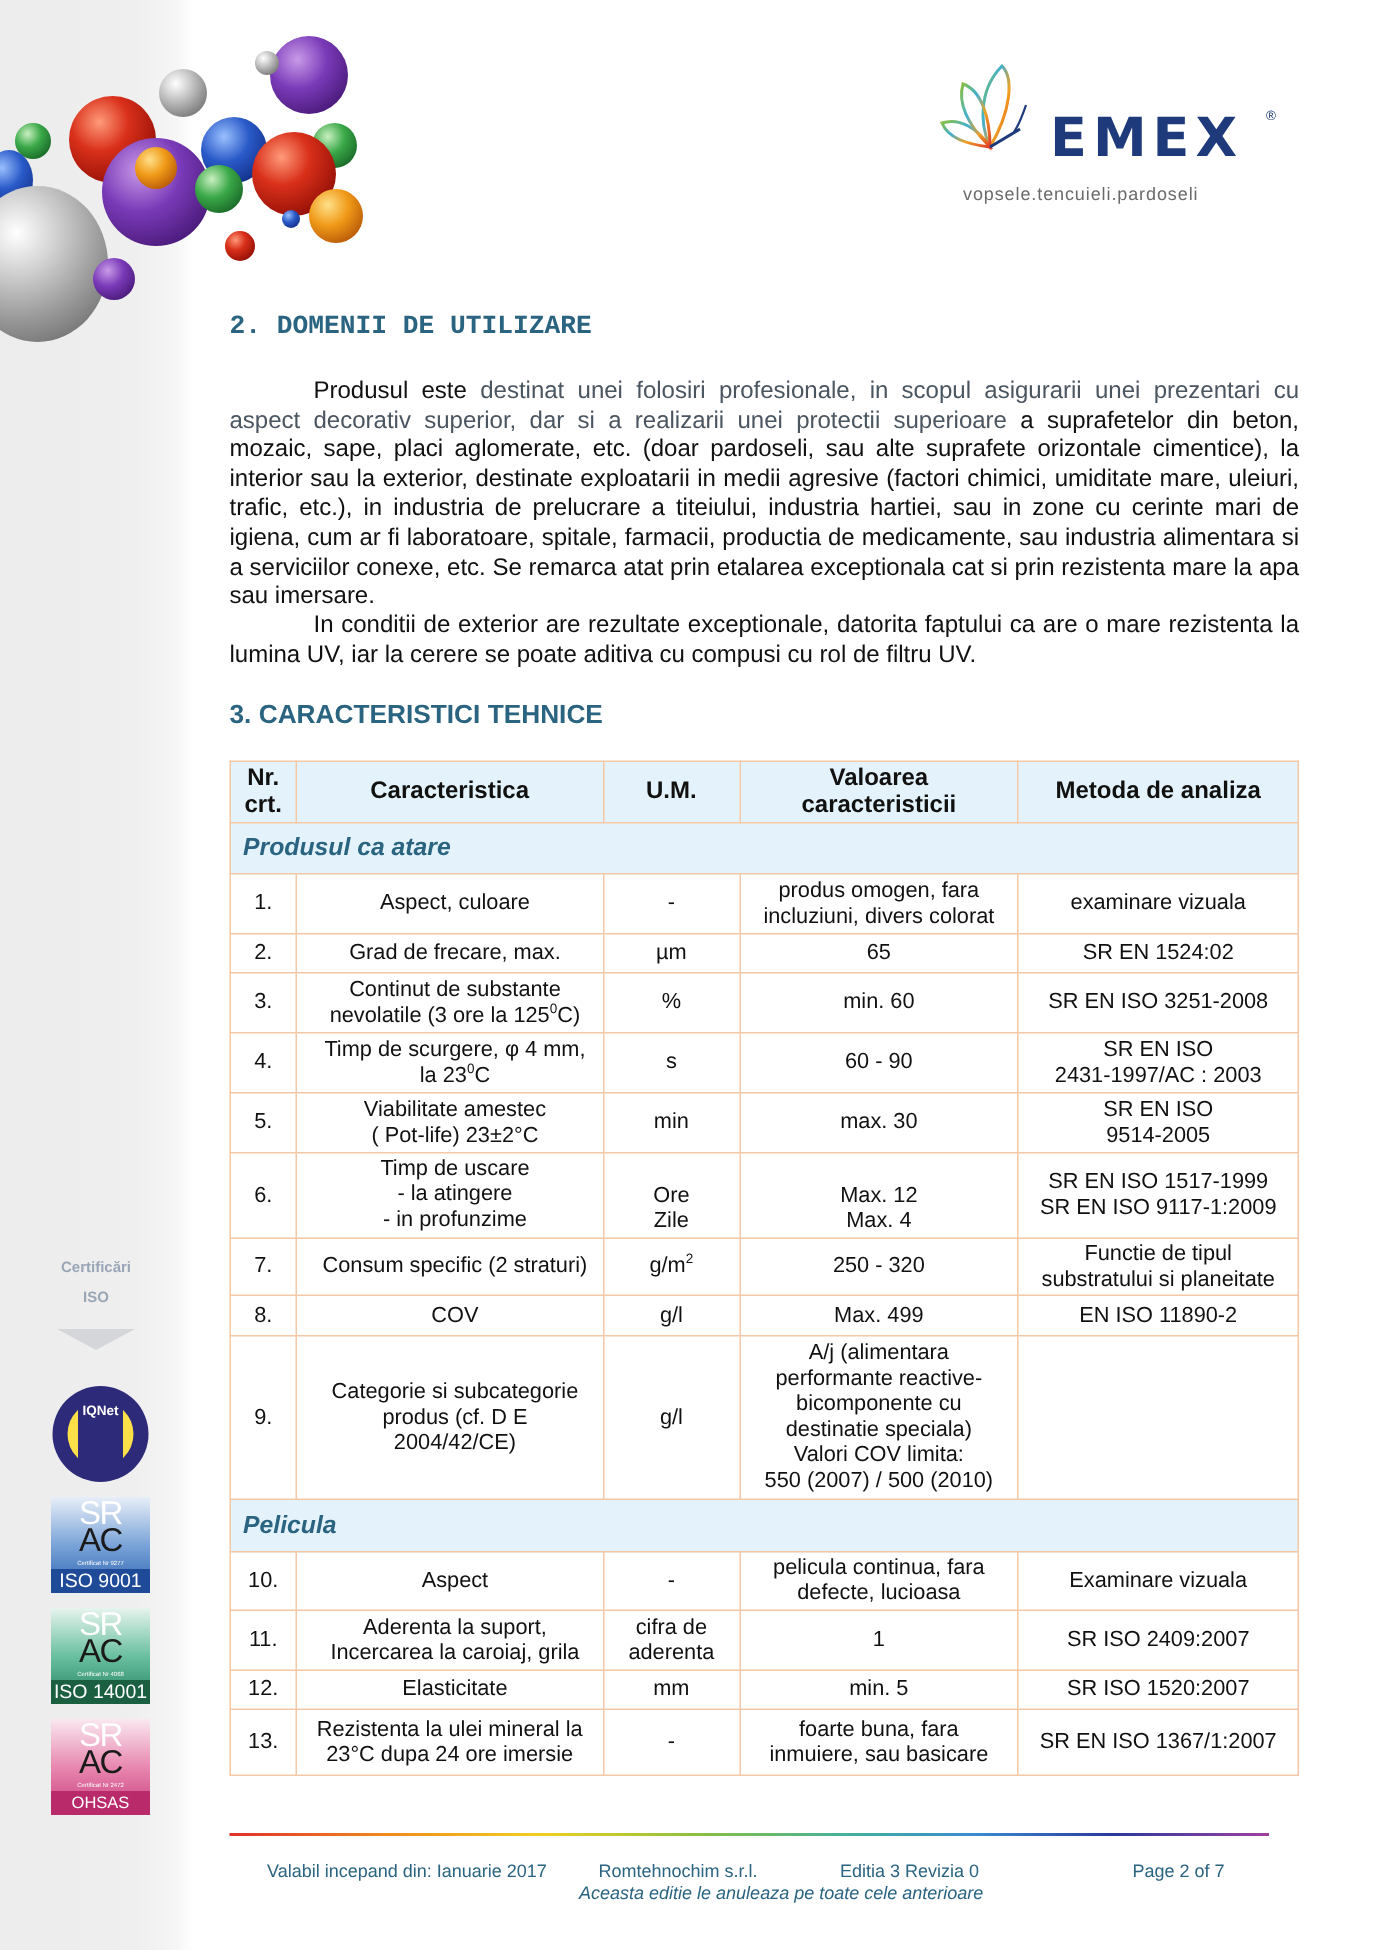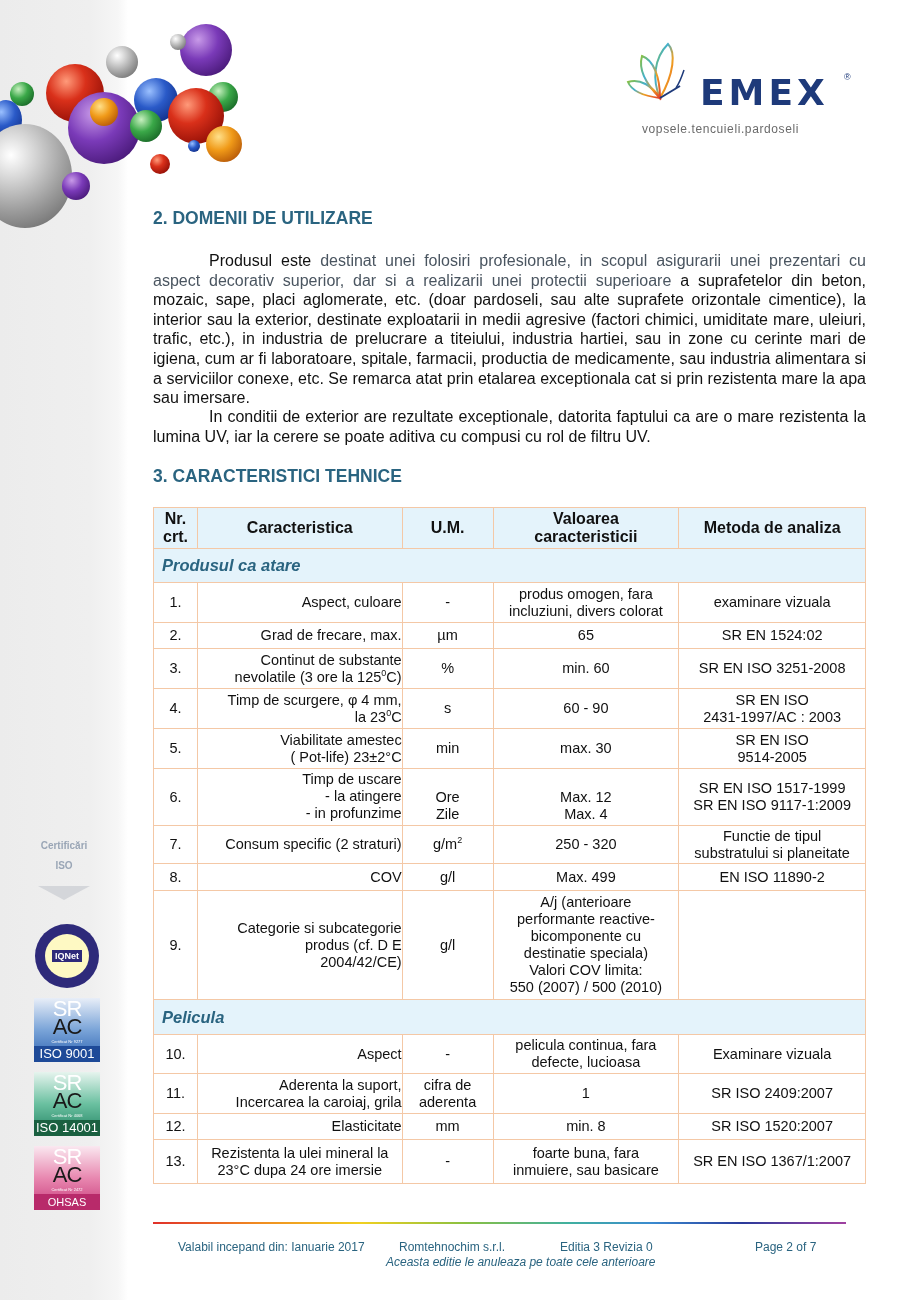--- a/index.html
+++ b/index.html
@@ -41,22 +41,22 @@
   .cert-arrow {
     position: absolute; left: 38px; top: 886px; width: 0; height: 0;
     border-left: 26px solid transparent; border-right: 26px solid transparent;
     border-top: 14px solid #d4d6da;
   }
   .iqnet {
     position: absolute; left: 35px; top: 924px; width: 64px; height: 64px; border-radius: 50%;
     background: #2e2a7a; display: flex; align-items: center; justify-content: center;
   }
   .iqnet .inner {
-    width: 44px; height: 44px; border-radius: 50%; background: #fef9c3;
-    display: flex; align-items: center; justify-content: center;
+    width: 44px; height: 44px; border-radius: 50%; background: #fde047;
+    display: flex; justify-content: center;
   }
   .iqnet .tag {
     background: #2e2a7a; color: #ffffff; font-size: 9px; font-weight: bold; padding: 1px 3px;
   }
   .srac {
     position: absolute; left: 34px; width: 66px; height: 64px; overflow: hidden;
   }
   .srac .letters {
     position: absolute; left: 0; top: 2px; width: 66px; text-align: center;
     font-size: 22px; font-weight: normal; color: #1a1a1a; line-height: 18px; letter-spacing: -1px;
@@ -87,21 +87,21 @@
 
   table.tech {
     position: absolute; left: 153px; top: 507px; width: 713px; border-collapse: collapse;
     font-size: 14.5px; color: #111111;
   }
   table.tech td, table.tech th {
     border: 1px solid #f4c8a6; vertical-align: middle; line-height: 17px;
   }
   table.tech th { background: #e4f3fb; font-weight: bold; font-size: 16px; text-align: center; line-height: 18px; }
   table.tech td.c { text-align: center; }
-  table.tech td.l { text-align: right; padding-left: 7px; }
+  table.tech td.l { text-align: center; padding-left: 7px; }
   table.tech tr.group td {
     background: #e4f3fb; color: #2a6480; font-weight: bold; font-style: italic; font-size: 16.5px;
     padding-left: 8px; text-align: left;
   }
   sup { font-size: 9px; vertical-align: super; line-height: 0; }
 
   .footer-line {
     position: absolute; left: 153px; top: 1222px; width: 693px; height: 2px;
     background: linear-gradient(to right, #e0302a 0%, #f08a20 15%, #f0d020 30%, #8ac040 45%, #40b0a0 60%, #3a8ad0 72%, #2a3a9a 85%, #a040a0 100%);
   }
@@ -175,21 +175,21 @@
   <div class="letters"><span class="s">SR</span><br><span>AC</span></div>
   <div class="small">Certificat Nr 4068</div>
   <div class="band">ISO 14001</div>
 </div>
 <div class="srac s18001">
   <div class="letters"><span class="s">SR</span><br><span>AC</span></div>
   <div class="small">Certificat Nr 2472</div>
   <div class="band">OHSAS 18001</div>
 </div>
 
-<div class="section-title" style="top:208px;">2. DOMENII DE UTILIZARE</div>
+<div class="section-title" style="top:208px;font-family:Liberation Mono, monospace;">2. DOMENII DE UTILIZARE</div>
 
 <div class="paragraph" style="top:251px;">
   <span class="indent"></span><span>Produsul este </span><span class="muted">destinat unei folosiri profesionale, in scopul asigurarii unei prezentari cu aspect decorativ superior, dar si a realizarii unei protectii superioare</span><span> a suprafetelor din beton, mozaic, sape, placi aglomerate, etc. (doar pardoseli, sau alte suprafete orizontale cimentice), la interior sau la exterior, destinate exploatarii in medii agresive (factori chimici, umiditate mare, uleiuri, trafic, etc.), in industria de prelucrare a titeiului, industria hartiei, sau in zone cu cerinte mari de igiena, cum ar fi laboratoare, spitale, farmacii, productia de medicamente, sau industria alimentara si a serviciilor conexe,  etc. Se remarca atat prin etalarea exceptionala cat si prin rezistenta mare la apa sau imersare.</span>
 </div>
 <div class="paragraph" style="top:407px;">
   <span class="indent"></span><span>In conditii de exterior are rezultate exceptionale, datorita faptului ca are o mare rezistenta la lumina UV, iar la cerere se poate aditiva cu compusi cu rol de filtru UV.</span>
 </div>
 
 <div class="section-title" style="top:466px;">3. CARACTERISTICI TEHNICE</div>
 
@@ -268,21 +268,21 @@
       <td class="c">8.</td>
       <td class="l">COV</td>
       <td class="c">g/l</td>
       <td class="c">Max. 499</td>
       <td class="c">EN ISO 11890-2</td>
     </tr>
     <tr style="height:109px">
       <td class="c">9.</td>
       <td class="l"><span>Categorie si subcategorie</span><br><span>produs (cf. D E</span><br><span>2004/42/CE)</span></td>
       <td class="c">g/l</td>
-      <td class="c"><span>A/j (anterioare</span><br><span>performante reactive-</span><br><span>bicomponente cu</span><br><span>destinatie speciala)</span><br><span>Valori COV limita:</span><br><span>550 (2007) / 500 (2010)</span></td>
+      <td class="c"><span>A/j (alimentara</span><br><span>performante reactive-</span><br><span>bicomponente cu</span><br><span>destinatie speciala)</span><br><span>Valori COV limita:</span><br><span>550 (2007) / 500 (2010)</span></td>
       <td class="c"></td>
     </tr>
 
     <tr class="group" style="height:35px">
       <td colspan="5">Pelicula</td>
     </tr>
 
     <tr style="height:39px">
       <td class="c">10.</td>
       <td class="l">Aspect</td>
@@ -294,21 +294,21 @@
       <td class="c">11.</td>
       <td class="l"><span>Aderenta la suport,</span><br><span>Incercarea la caroiaj, grila</span></td>
       <td class="c"><span>cifra de</span><br><span>aderenta</span></td>
       <td class="c">1</td>
       <td class="c">SR ISO 2409:2007</td>
     </tr>
     <tr style="height:26px">
       <td class="c">12.</td>
       <td class="l">Elasticitate</td>
       <td class="c">mm</td>
-      <td class="c">min. 8</td>
+      <td class="c">min. 5</td>
       <td class="c">SR ISO 1520:2007</td>
     </tr>
     <tr style="height:44px">
       <td class="c">13.</td>
       <td class="c"><span>Rezistenta la ulei mineral la</span><br><span>23°C dupa 24 ore imersie</span></td>
       <td class="c">-</td>
       <td class="c"><span>foarte buna, fara</span><br><span>inmuiere, sau basicare</span></td>
       <td class="c">SR EN ISO 1367/1:2007</td>
     </tr>
   </tbody>

